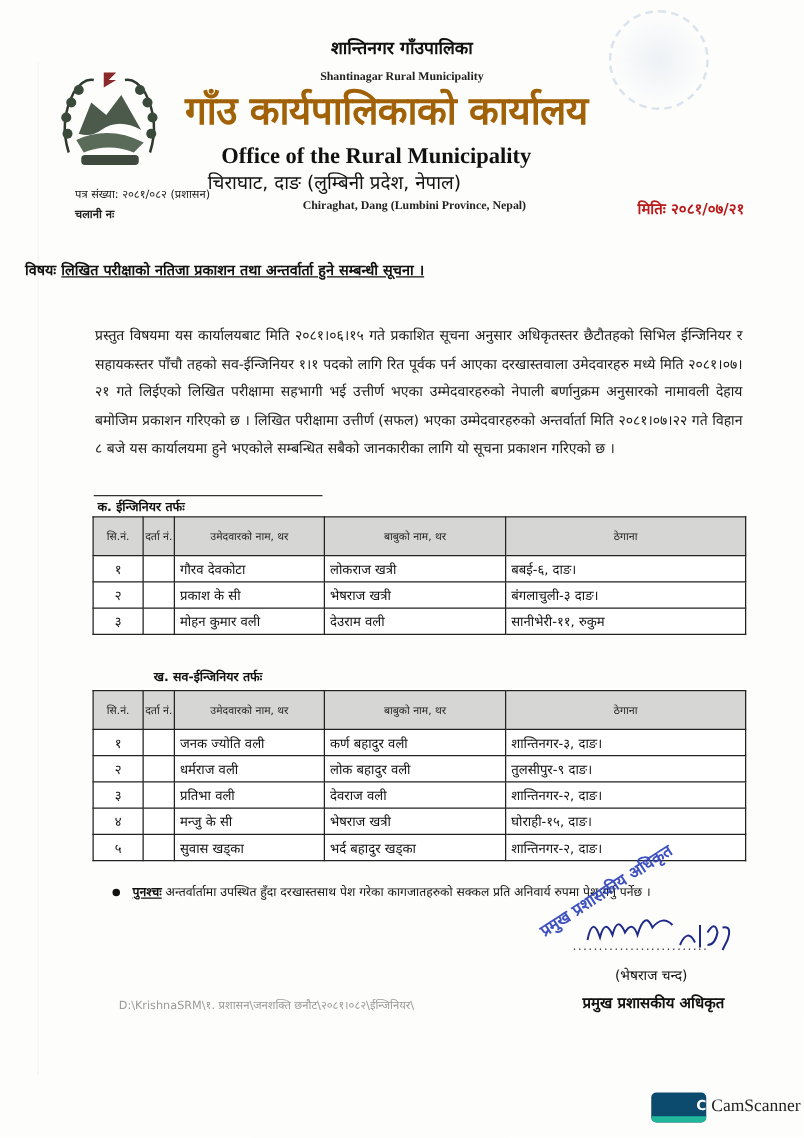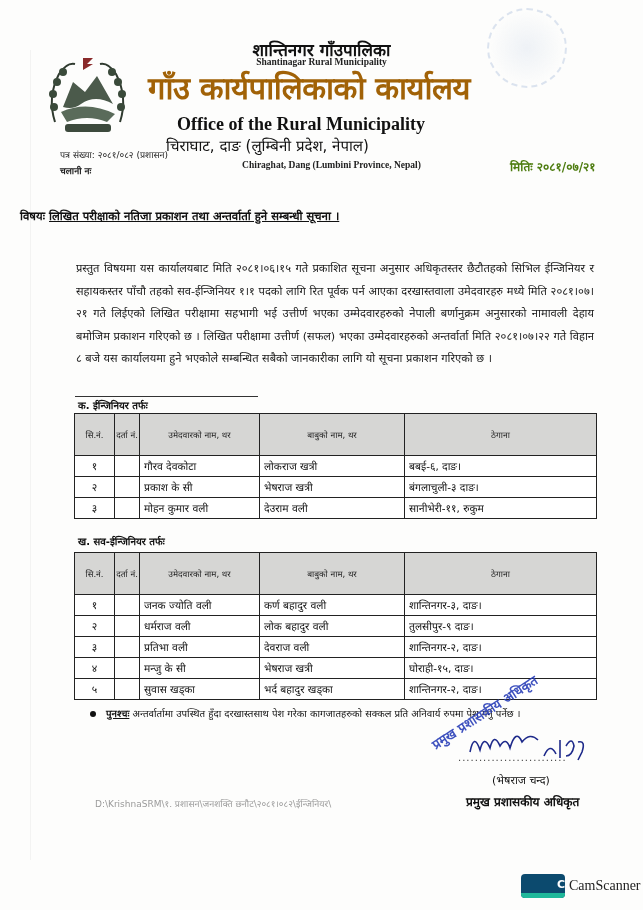--- a/index.html
+++ b/index.html
@@ -12,22 +12,22 @@
     position: absolute; left: 487px; top: 8px; width: 80px; height: 80px;
     border-radius: 50%; border: 2px dashed rgba(120,150,200,0.25);
     background: radial-gradient(circle, rgba(170,190,220,0.18) 0%, rgba(255,255,255,0) 70%);
   }
 
   .emblem {
     position: absolute; left: 45px; top: 52px; width: 85px; height: 95px;
   }
 
   .hdr-np-small {
-    position: absolute; left: 0; width: 643px; top: 38px; text-align: center;
-    font-family: "DejaVu Serif", serif; font-weight: bold; font-size: 17px; color: #111;
+    position: absolute; left: 0; width: 643px; top: 28px; text-align: center;
+    font-family: "DejaVu Serif", serif; font-weight: bold; font-size: 14px; color: #111;
   }
   .hdr-en-small {
     position: absolute; left: 0; width: 643px; top: 57px; text-align: center;
     font-family: "Liberation Serif", serif; font-weight: bold; font-size: 9.5px; color: #222;
   }
   .hdr-np-big {
     position: absolute; left: 148px; top: 66px; width: 380px;
     font-family: "DejaVu Sans", sans-serif; font-weight: bold; font-size: 31px; color: #a16207;
     letter-spacing: -0.5px; white-space: nowrap;
   }
@@ -43,51 +43,51 @@
     position: absolute; left: 0; width: 643px; top: 160px; text-align: center; padding-left: 20px;
     font-family: "Liberation Serif", serif; font-weight: bold; font-size: 9.5px; color: #222;
   }
   .ref-no {
     position: absolute; left: 60px; top: 148px; font-size: 9px; font-weight: normal; color: #222;
   }
   .chalani {
     position: absolute; left: 60px; top: 164px; font-size: 9px; font-weight: bold; color: #222;
   }
   .date {
-    position: absolute; left: 510px; top: 158px; font-size: 12px; font-weight: bold; color: #4d7c0f;
+    position: absolute; left: 510px; top: 158px; font-size: 12px; font-weight: bold; color: #b91c1c;
   }
 
   .subject {
     position: absolute; left: 0; width: 643px; top: 208px; text-align: left;
     font-size: 11.5px; font-weight: bold; color: #111; padding-left: 20px;
   }
   .subject .subj-text { text-decoration: underline; }
 
   .body-para {
     position: absolute; left: 76px; top: 258px; width: 518px;
     font-size: 11.2px; line-height: 22.5px; text-align: justify; color: #1a1a1a;
   }
 
   .section-rule {
     position: absolute; left: 75px; top: 396px; width: 183px; height: 1px; background: #333;
   }
   .section-label {
     position: absolute; left: 78px; top: 398px; font-size: 10px; font-weight: bold; color: #111;
   }
-  .section-label.b { top: 534px; }
+  .section-label.b { top: 534px; margin-left: 45px; }
 
   table.results {
     position: absolute; border-collapse: collapse; font-size: 10.5px; color: #111;
     table-layout: fixed;
   }
   table.results.t1 { left: 74px; top: 413px; width: 522px; }
   table.results.t2 { left: 74px; top: 552px; width: 523px; }
   table.results th {
     background: #d6d6d4; font-weight: normal; font-size: 8.5px; color: #222;
-    border: 1.5px solid #222; height: 42px; vertical-align: middle; text-align: center;
+    border: 1.5px solid #222; height: 31px; vertical-align: middle; text-align: center;
   }
   table.results td {
     border: 1.5px solid #222; height: 21px; padding: 0 4px; vertical-align: middle; background: #fff;
   }
   table.results td.num { text-align: center; }
   table.results col.c1 { width: 40px; }
   table.results col.c2 { width: 25px; }
   table.results col.c3 { width: 120px; }
   table.results col.c4 { width: 145px; }
   table.results col.c5 { width: 192px; }

